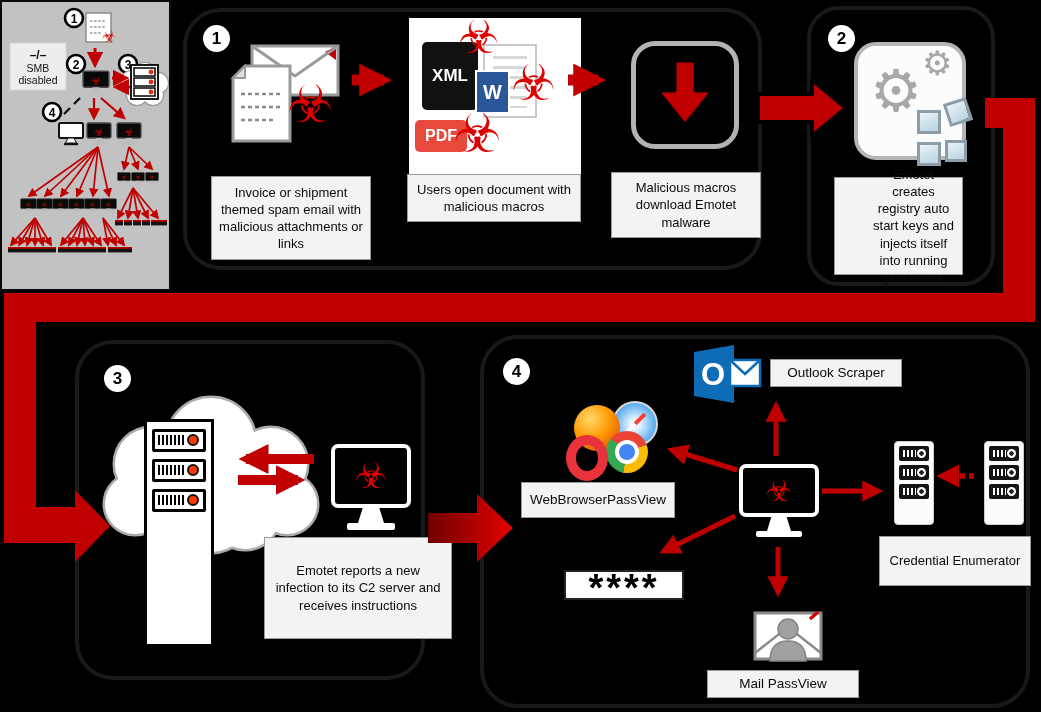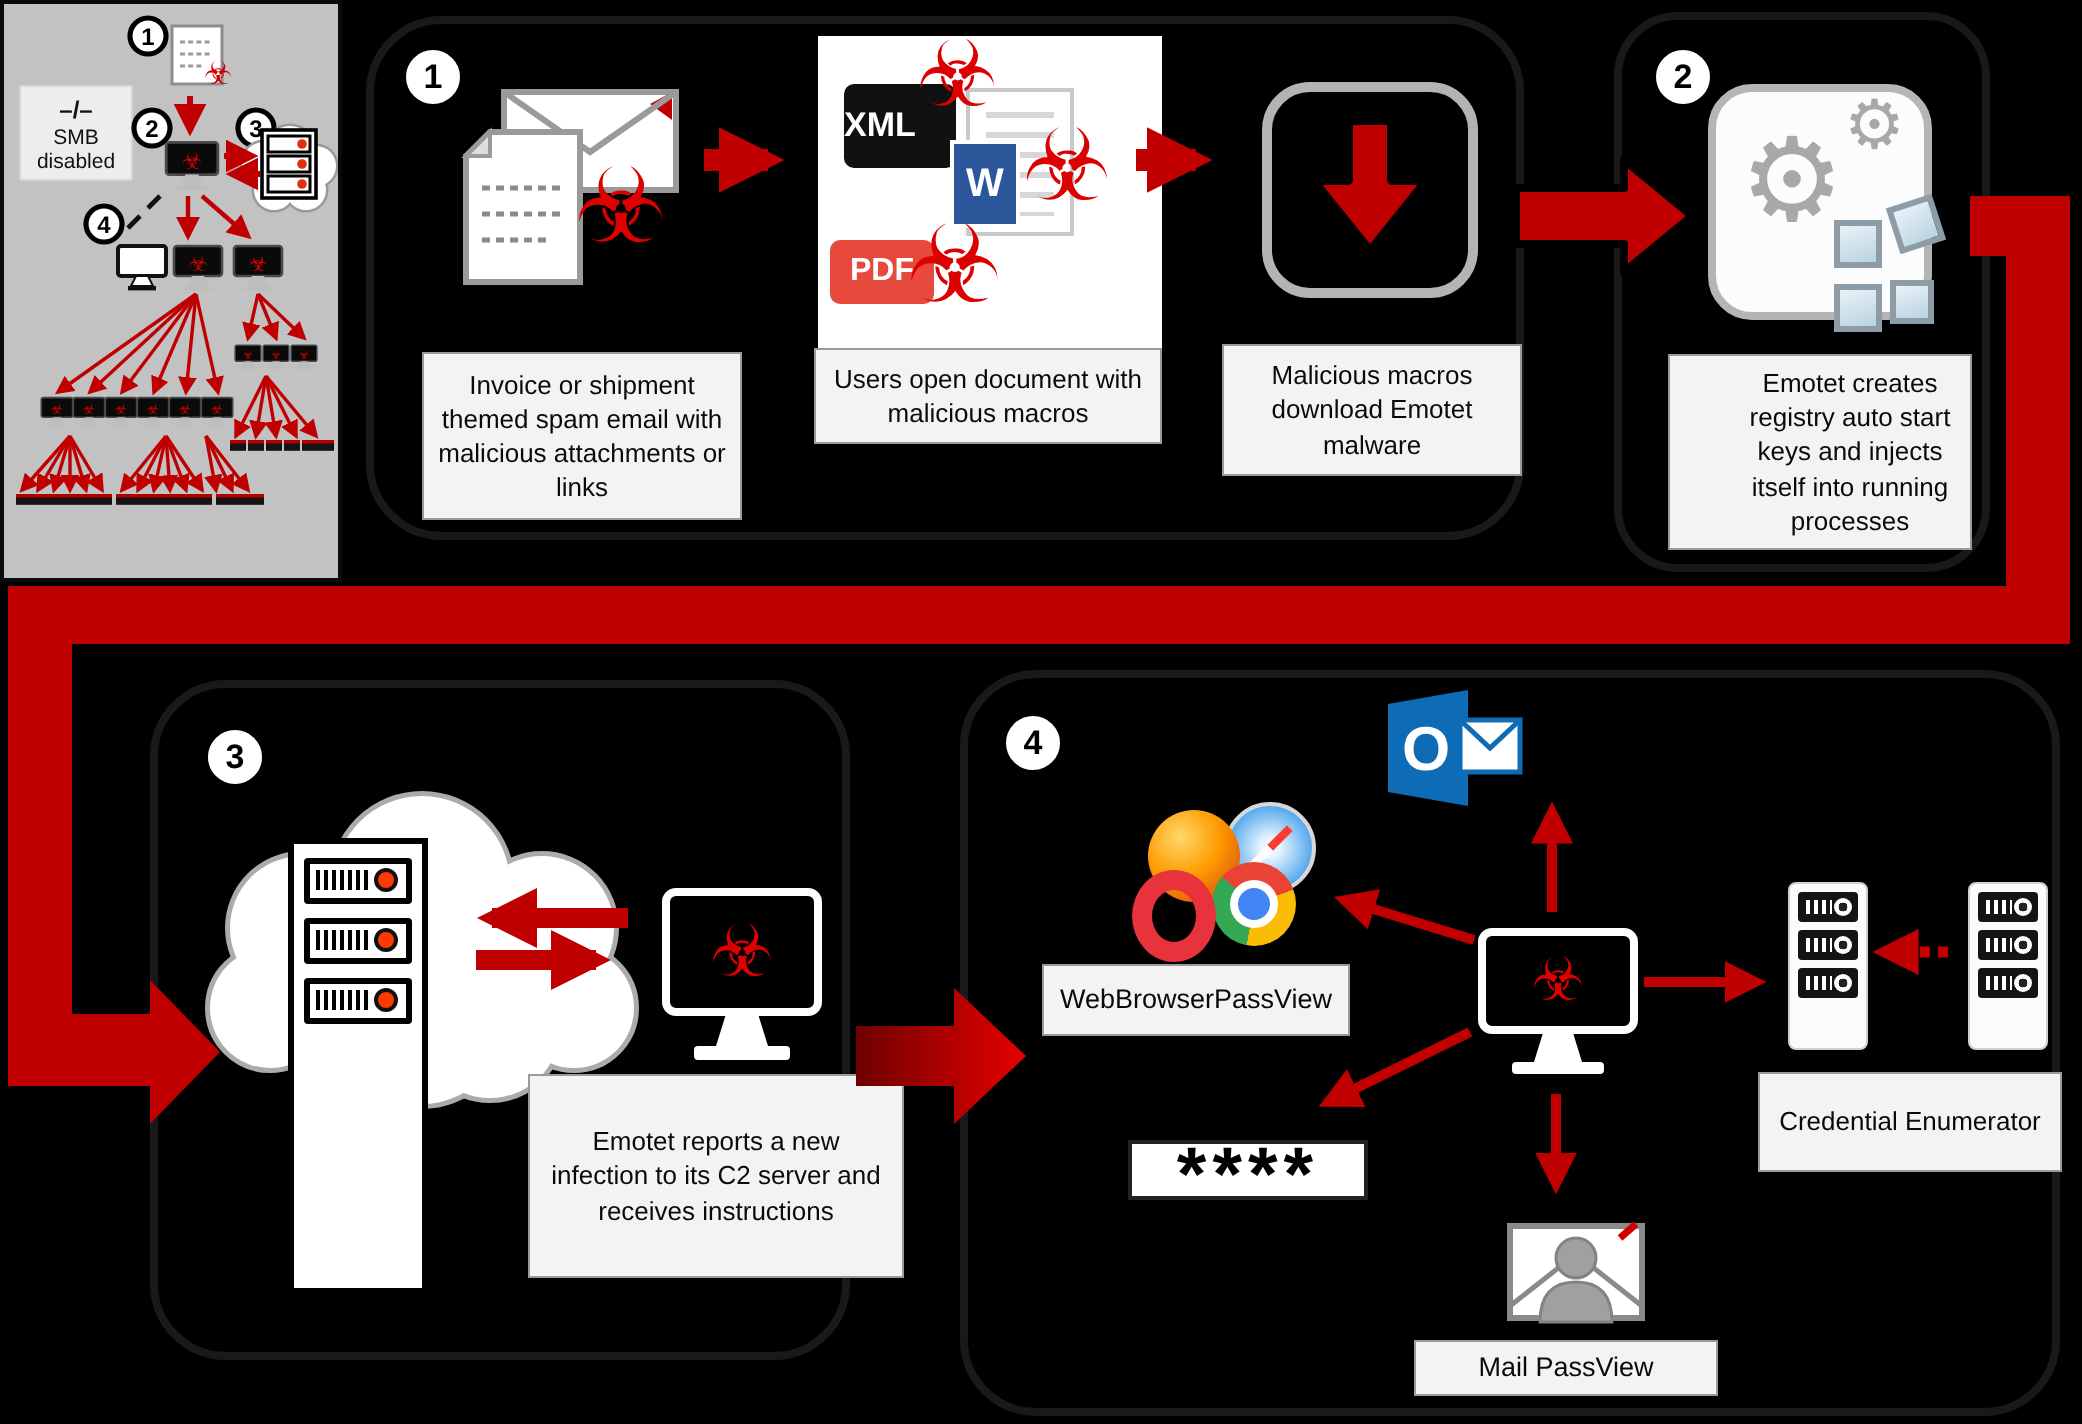--- a/index.html
+++ b/index.html
@@ -230,22 +230,22 @@
       <rect x="25" y="8" width="86" height="49" fill="#fff" stroke="#9a9a9a" stroke-width="3"></rect>
       <polygon points="98,14 109,8 109,22" fill="#c00000"></polygon>
       <polyline points="25,8 68,38 111,8" fill="none" stroke="#9a9a9a" stroke-width="3"></polyline>
       <path d="M18 28 L63 28 L63 103 L6 103 L6 40 Z" fill="#fff" stroke="#9a9a9a" stroke-width="3"></path>
       <path d="M18 28 L18 40 L6 40 Z" fill="#dedede" stroke="#9a9a9a" stroke-width="2"></path>
       <path d="M14 56 h42 M14 69 h42 M14 82 h32" stroke="#8a8a8a" stroke-width="2.6" stroke-dasharray="4 3"></path>
     </svg>
     <span class="bio" style="left:100px;top:66px;font-size:52px;">☣</span>
 
     <div class="whitecard" style="left:222px;top:6px;width:172px;height:160px;"></div>
-    <div class="icon" style="left:235px;top:30px;width:56px;height:42px;background:#111;border-radius:5px;z-index:3;
-         display:flex;align-items:center;justify-content:flex-start;">
+    <div class="icon" style="left:235px;top:30px;width:56px;height:68px;background:#111;border-radius:5px;z-index:3;
+         display:flex;align-items:center;justify-content:center;">
       <span style="color:#fff;font-weight:700;font-size:17px;">XML</span>
     </div>
     <div class="icon" style="left:296px;top:32px;width:54px;height:74px;background:#fff;border:2px solid #c9c9c9;z-index:3;box-sizing:border-box;">
       <div style="position:absolute;left:8px;right:8px;top:10px;bottom:8px;
            background:repeating-linear-gradient(#d7d7d7 0 3px,transparent 3px 10px);"></div>
     </div>
     <div class="icon" style="left:288px;top:58px;width:35px;height:44px;background:#2b579a;border:2px solid #fff;z-index:4;box-sizing:border-box;
          display:flex;align-items:center;justify-content:center;">
       <span style="color:#fff;font-weight:700;font-size:20px;">W</span>
     </div>
@@ -279,21 +279,21 @@
         <span>2</span>
       </div>
     <div class="geartile" style="left:43px;top:32px;width:112px;height:118px;">
       <span class="gear" style="left:12px;top:16px;font-size:58px;">⚙</span>
       <span class="gear" style="left:64px;top:0px;font-size:34px;">⚙</span>
     </div>
     <div class="blk" style="left:106px;top:100px;"></div>
     <div class="blk" style="left:135px;top:90px;transform:rotate(-18deg);"></div>
     <div class="blk" style="left:106px;top:132px;"></div>
     <div class="blk" style="left:134px;top:130px;width:22px;height:22px;"></div>
-    <div class="cap" style="left:23px;top:167px;width:152px;height:98px;padding-left:36px;">
+    <div class="cap" style="left:23px;top:167px;width:129px;height:98px;padding-left:36px;">
       <span>Emotet creates registry auto start keys and injects itself into running processes</span>
     </div>
   </div>
 
   <div class="panel" style="left:75px;top:340px;width:350px;height:340px;">
     <div class="badge" style="left:22px;top:18px;">
         <span>3</span>
       </div>
     <svg class="icon" style="left:10px;top:48px;z-index:3;" width="250" height="180" viewBox="0 0 250 180">
       <g fill="#fff" stroke="#ababab" stroke-width="5">
@@ -338,20 +338,23 @@
     <div class="badge" style="left:16px;top:16px;">
         <span>4</span>
       </div>
 
     <svg class="icon" style="left:208px;top:6px;z-index:4;" width="72" height="58" viewBox="0 0 72 58">
       <polygon points="2,7 42,0 42,58 2,51" fill="#0d6cb5"></polygon>
       <rect x="38" y="15" width="30" height="26" fill="#fff" stroke="#0d6cb5" stroke-width="2.5"></rect>
       <polyline points="38,15 53,29 68,15" fill="none" stroke="#0d6cb5" stroke-width="2.5"></polyline>
       <text x="21" y="40" font-size="31" font-weight="bold" fill="#fff" text-anchor="middle">O</text>
     </svg>
+    <div class="cap lblsm" style="left:286px;top:20px;width:132px;height:28px;">
+      <span>Outlook Scraper</span>
+    </div>
 
     <div class="blogo safari" style="left:128px;top:62px;"></div>
     <div class="blogo firefox" style="left:90px;top:66px;"></div>
     <div class="blogo chrome" style="left:122px;top:92px;"></div>
     <div class="blogo opera" style="left:82px;top:96px;"></div>
     <div class="cap lblsm" style="left:37px;top:143px;width:154px;height:36px;">
       <span>WebBrowserPassView</span>
     </div>
 
     <div class="bmon" style="left:255px;top:125px;">

